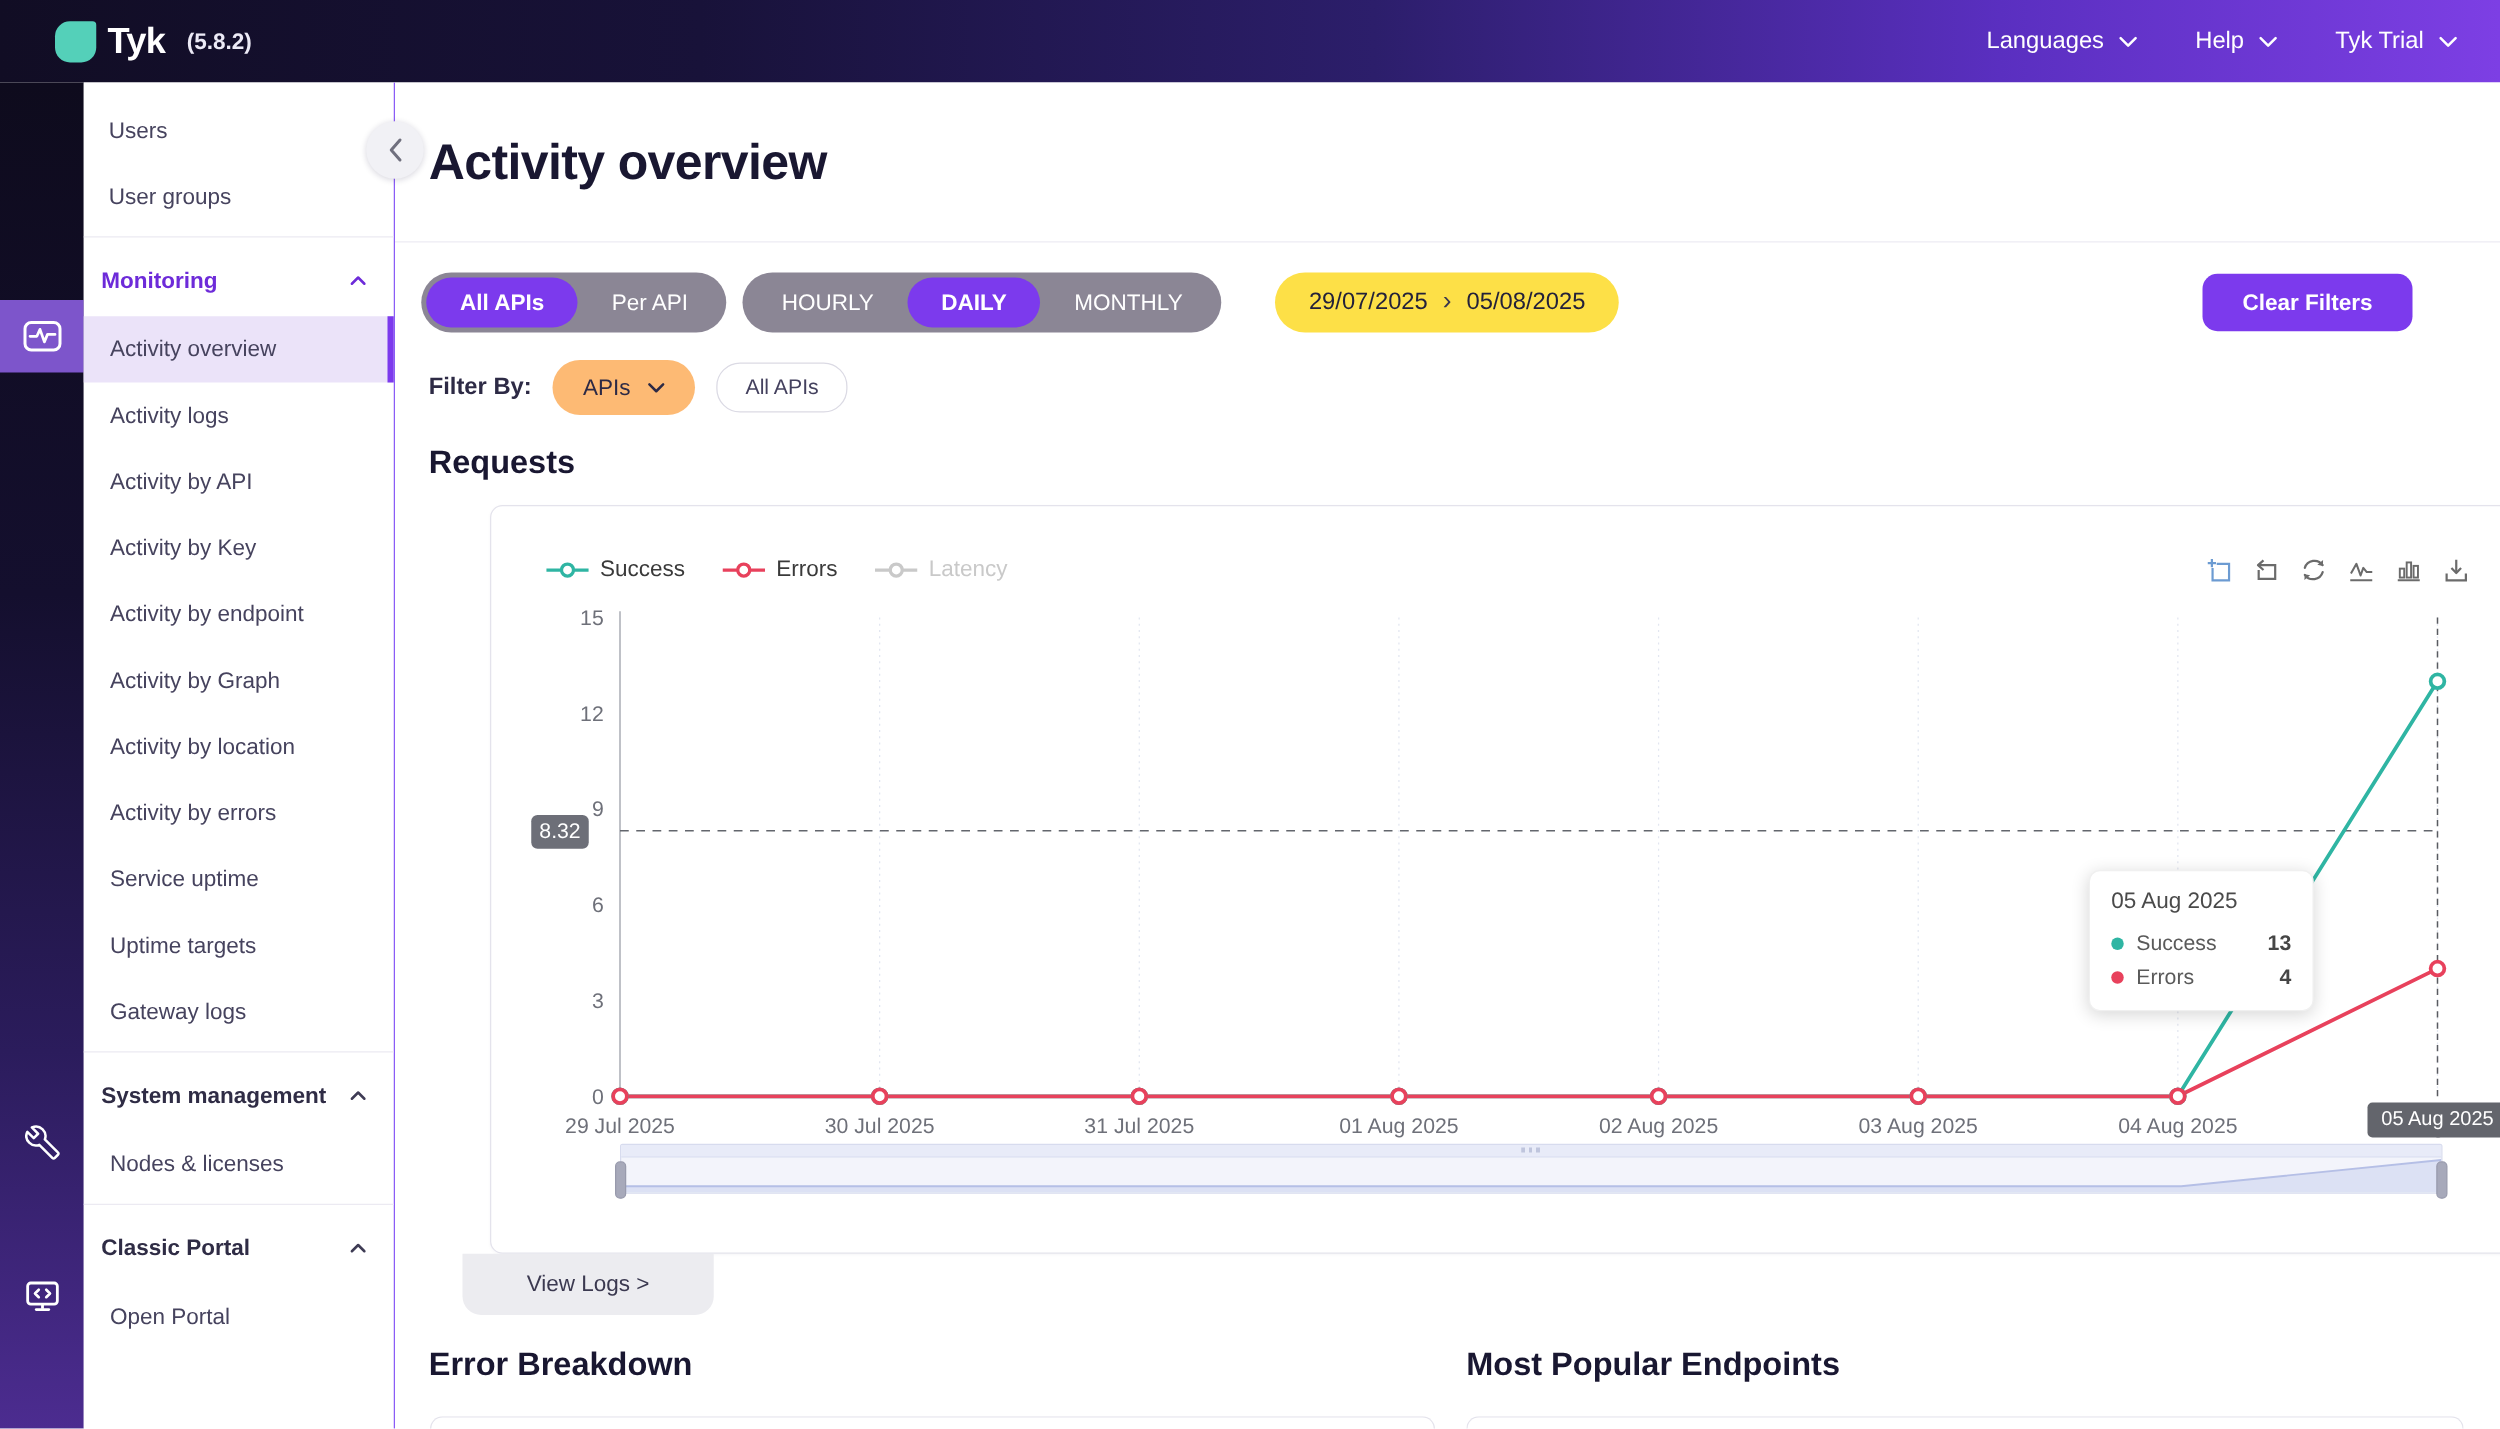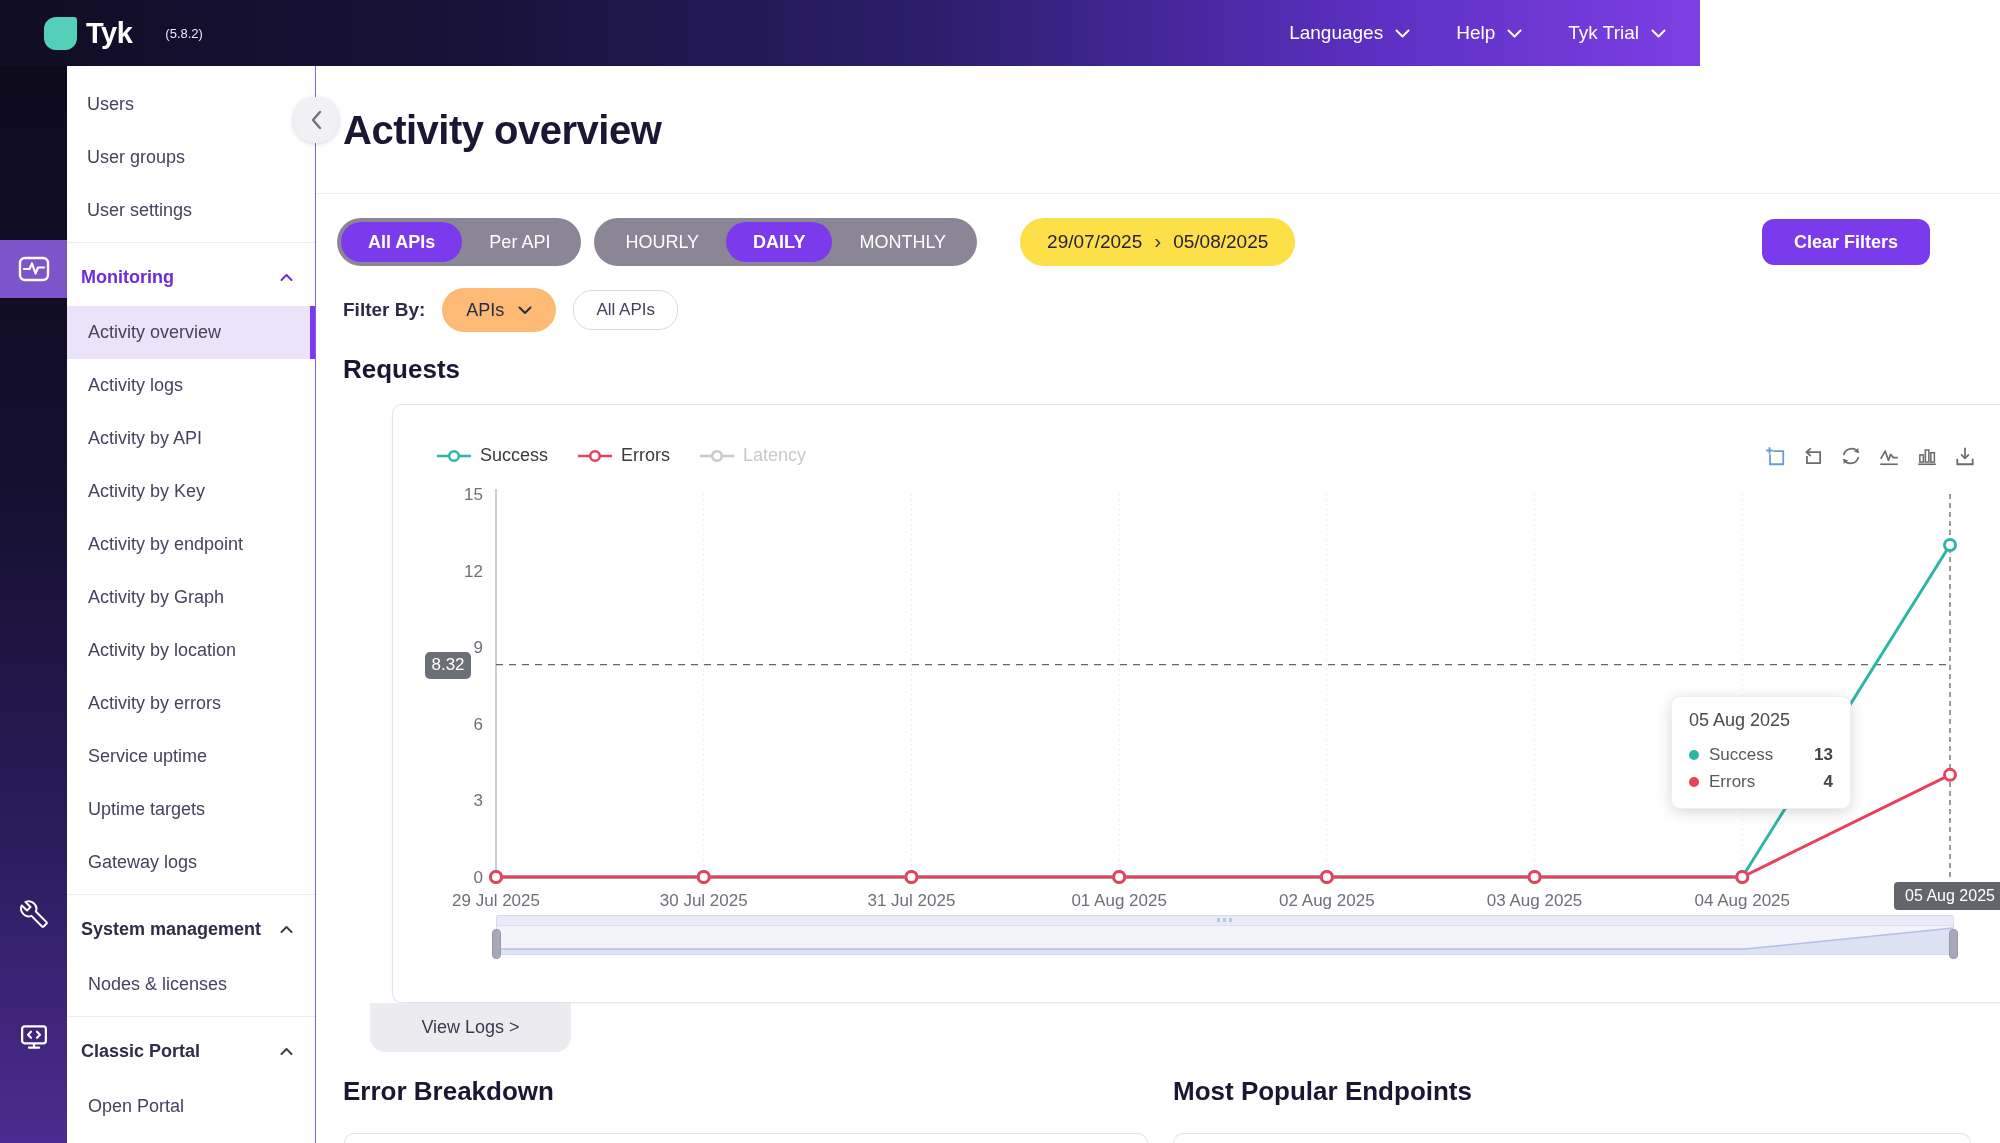--- a/index.html
+++ b/index.html
@@ -1,25 +1,25 @@
 <!DOCTYPE html>
 <html><head>
 <meta charset="utf-8">
 <style>
   html,body{margin:0;padding:0;background:#fff;}
   .root{position:relative;width:2000px;height:1143px;overflow:hidden;background:#fff;
         font-family:"Liberation Sans",sans-serif;-webkit-font-smoothing:antialiased;}
   
-  .topbar{position:absolute;left:0;top:0;width:1700px;height:66px;display:flex;align-items:center;
+  .topbar{position:absolute;left:0;top:0;width:2000px;height:66px;display:flex;align-items:center;
           padding:0 34px 0 44px;box-sizing:border-box;
           background:linear-gradient(90deg,#110d24 0%,#181239 28%,#2c1e6b 55%,#5a2fc0 80%,#7d3fe4 100%);}
   .logo-wrap{display:flex;align-items:center;gap:9px;}
   .logo-mark{width:33px;height:33px;background:#54d0b9;border-radius:12px 3px 12px 12px;}
   .logo-text{color:#fff;font-size:29px;font-weight:800;letter-spacing:-0.5px;}
-  .version{color:#eceaf6;font-size:13px;margin-left:24px;font-weight:400;}
+  .version{color:#eceaf6;font-size:18px;margin-left:8px;font-weight:700;}
   .top-menus{margin-left:auto;display:flex;align-items:center;gap:46px;}
   .top-menu{display:flex;align-items:center;gap:12px;color:#fff;font-size:19px;cursor:pointer;}
   
   .rail{position:absolute;left:0;top:66px;width:67px;height:1077px;
         background:linear-gradient(180deg,#0e0b1d 0%,#140f2e 38%,#2b1c5c 72%,#4c2c90 100%);}
   .rail-tile{position:absolute;left:0;top:174px;width:67px;height:58px;background:#7d55cb;
              display:flex;align-items:center;justify-content:center;}
   .rail-icon{position:absolute;left:0;width:67px;display:flex;justify-content:center;}
   
   .sidebar{position:absolute;left:67px;top:66px;width:249px;height:1077px;background:#fff;
@@ -149,23 +149,20 @@
       </svg>
     </div>
   </div>
 
   <nav class="sidebar">
       <div class="nav-item">
         <span class="nav-label">Users</span>
       </div>
       <div class="nav-item">
         <span class="nav-label">User groups</span>
-      </div>
-      <div class="nav-item">
-        <span class="nav-label">User settings</span>
       </div>
       <div class="nav-divider"></div>
       <div class="nav-item section active-section">
         <span class="nav-label">Monitoring</span>
         <svg width="13" height="9" viewBox="0 0 13 9">
           <polyline points="1.5,7 6.5,2 11.5,7" fill="none" stroke="#6d2bd9" stroke-width="2" stroke-linecap="round" stroke-linejoin="round"></polyline>
         </svg>
       </div>
       <div class="nav-item sub selected">
         <span class="nav-label">Activity overview</span>

